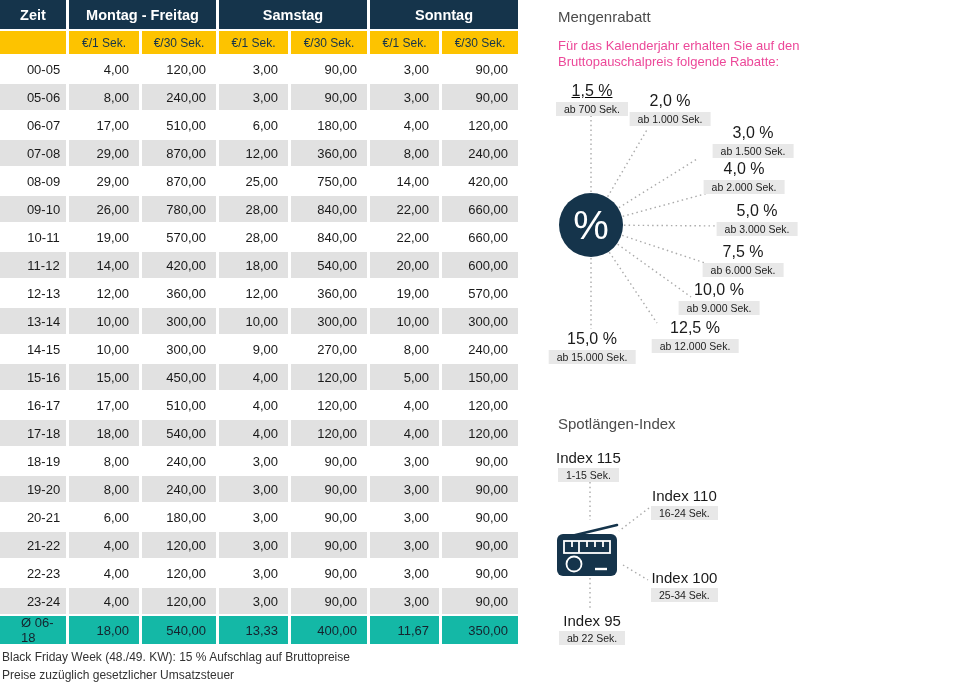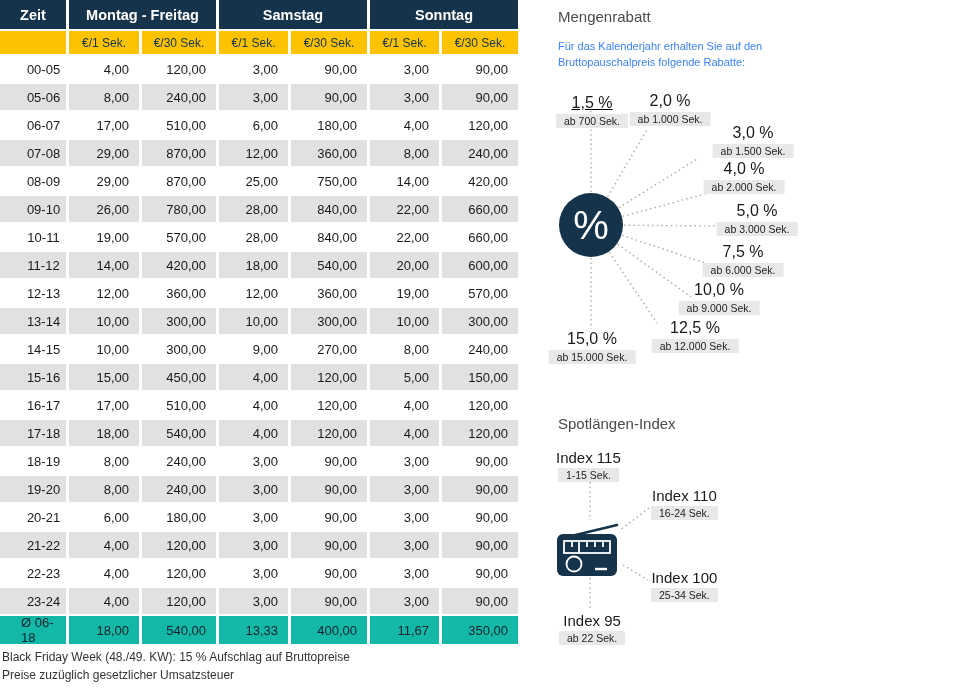--- a/index.html
+++ b/index.html
@@ -21,29 +21,29 @@
   .t{ justify-content:center;padding-left:21px; }
   .v{ justify-content:flex-end; padding-right:10px; }
   .alt{ background:#E1E1E1; }
   .avg{ background:#14b8a6; color:#15232e; }
   .footnote{ position:absolute; left:2px; font-size:12px; color:#333333; }
   #fn1{ top:650px; } #fn2{ top:668px; }
 
   
   .section-title{ font-size:15px; color:#4b4b4b; }
   #rabatt-title{ position:absolute; left:558px; top:8px; }
-  #rabatt-intro{ position:absolute; left:558px; top:38px; font-size:11px; color:#3b82f6; line-height:16px; }
+  #rabatt-intro{ position:absolute; left:558px; top:38px; font-size:13px; color:#ec4899; line-height:16px; }
 
   .discount-diagram{ position:absolute; left:545px; top:75px; width:415px; height:295px; }
   .discount-diagram svg{ position:absolute; left:0; top:0; }
   .tier{ position:absolute; transform:translateX(-50%); text-align:center; white-space:nowrap; }
   .pct{ font-size:16px; color:#1a1a1a; line-height:16px; }
   .chip{ display:inline-block; background:#E8E8E8; color:#222222; font-size:10.5px;
          line-height:12px; padding:1px 8px; margin-top:2px; }
-  .tier:nth-of-type(1){ left:47px;  top:20px;text-decoration:underline;  }
+  .tier:nth-of-type(1){ left:47px;  top:8px;text-decoration:underline;  }
   .tier:nth-of-type(2){ left:125px; top:18px; }
   .tier:nth-of-type(3){ left:177px; top:50px;margin-left:31px; }
   .tier:nth-of-type(4){ left:199px; top:86px; }
   .tier:nth-of-type(5){ left:212px; top:128px;}
   .tier:nth-of-type(6){ left:198px; top:169px;}
   .tier:nth-of-type(7){ left:174px; top:207px;}
   .tier:nth-of-type(8){ left:126px; top:245px;margin-left:24px;}
   .tier:nth-of-type(9){ left:47px;  top:256px;}
 
   #spot-title{ position:absolute; left:558px; top:415px; }

